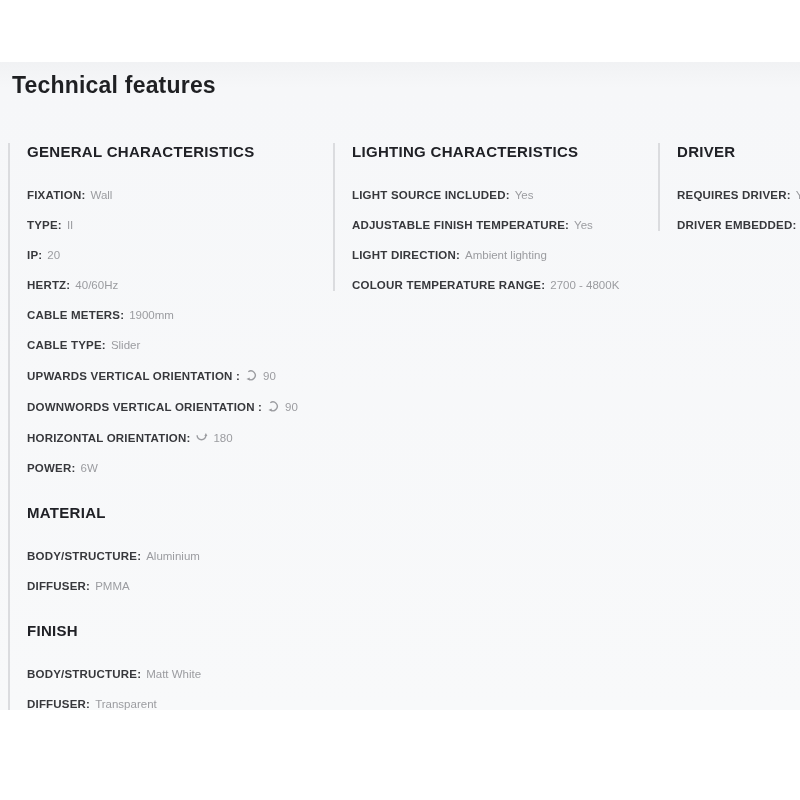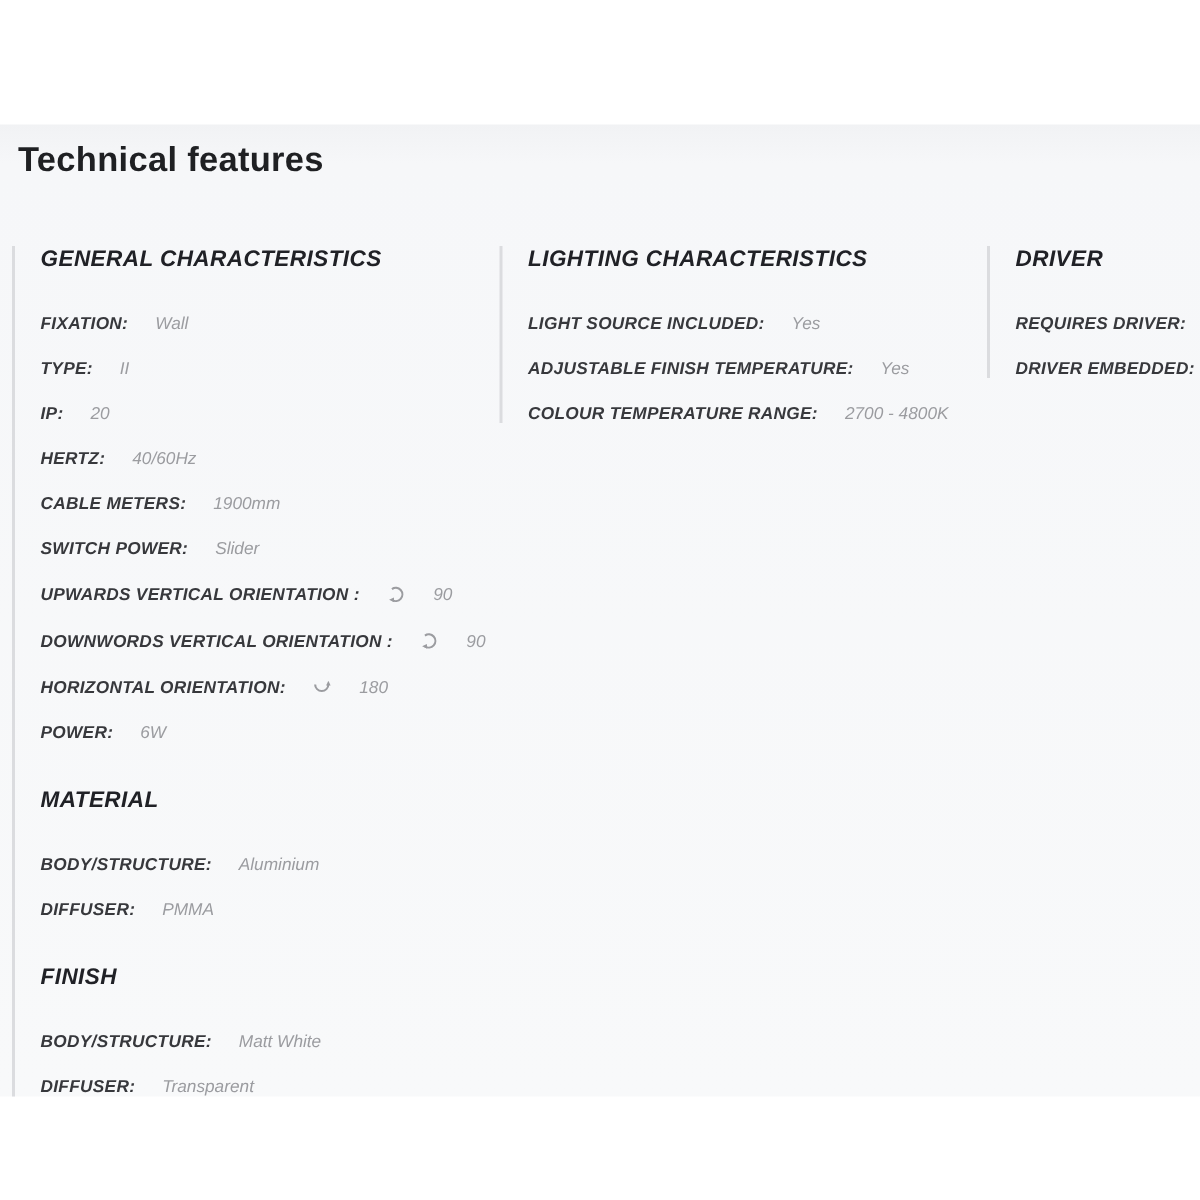--- a/index.html
+++ b/index.html
@@ -6,54 +6,52 @@
   body {
     width:800px; height:800px;
     background:#ffffff;
     font-family:"Liberation Sans", sans-serif;
     overflow:hidden;
   }
   .top-white-strip { height:62px; background:#ffffff; }
   .band {
     background:linear-gradient(180deg,#f1f2f4 0%,#f6f7f9 4%,#f8f9fa 100%);
     padding:10px 0 0 0;
-    margin-top:21px;
   }
   h1.page-title {
     margin:0 0 0 12px;
     font-size:23px;
     line-height:26px;
     font-weight:bold;
     color:#1f2023;
     letter-spacing:0.2px;
   }
   .columns {
     display:grid;
     grid-template-columns:325px 325px auto;
     align-items:start;
     margin:45px 0 0 8px;
   }
   .col {
     border-left:2px solid #dbdcdf;
     padding-left:17px;
-    font-style:italic;
   }
   .sec-title {
     margin:0 0 28px 0;
     font-size:15px;
     line-height:18px;
     font-weight:bold;
     color:#202126;
     letter-spacing:0.3px;
   }
   .spec-section + .spec-section { margin-top:30px; }
   .row {
     display:flex;
     align-items:center;
-    gap:18px;
+    gap:5px;
     font-size:11.5px;
     line-height:12px;
     margin-bottom:18px;
     white-space:nowrap;
   }
   .spec-section .row:last-child { margin-bottom:0; }
   .lbl {
     font-weight:bold;
     color:#37383c;
     letter-spacing:0.2px;
@@ -92,21 +90,21 @@
           </div>
           <div class="row">
             <span class="lbl">HERTZ:</span>
             <span class="val">40/60Hz</span>
           </div>
           <div class="row">
             <span class="lbl">CABLE METERS:</span>
             <span class="val">1900mm</span>
           </div>
           <div class="row">
-            <span class="lbl">SWITCH POWER:</span>
+            <span class="lbl">CABLE TYPE:</span>
             <span class="val">Slider</span>
           </div>
           <div class="row">
             <span class="lbl">UPWARDS VERTICAL ORIENTATION :</span>
             <span class="icon">
               <svg width="13" height="13" viewBox="0 0 13 13">
                 <path d="M3.3 2.7 A4.4 4.4 0 1 1 3.3 9.9" fill="none" stroke="#9b9ca0" stroke-width="1.4"></path>
                 <path d="M4.6 8.4 L1.4 9.9 L4.8 11.5 Z" fill="#9b9ca0"></path>
               </svg>
             </span>
@@ -165,20 +163,24 @@
           <h2 class="sec-title">LIGHTING CHARACTERISTICS</h2>
           <div class="row">
             <span class="lbl">LIGHT SOURCE INCLUDED:</span>
             <span class="val">Yes</span>
           </div>
           <div class="row">
             <span class="lbl">ADJUSTABLE FINISH TEMPERATURE:</span>
             <span class="val">Yes</span>
           </div>
           <div class="row">
+            <span class="lbl">LIGHT DIRECTION:</span>
+            <span class="val">Ambient lighting</span>
+          </div>
+          <div class="row">
             <span class="lbl">COLOUR TEMPERATURE RANGE:</span>
             <span class="val">2700 - 4800K</span>
           </div>
         </section>
       </div>
     <div class="col">
         <section class="spec-section">
           <h2 class="sec-title">DRIVER</h2>
           <div class="row">
             <span class="lbl">REQUIRES DRIVER:</span>

